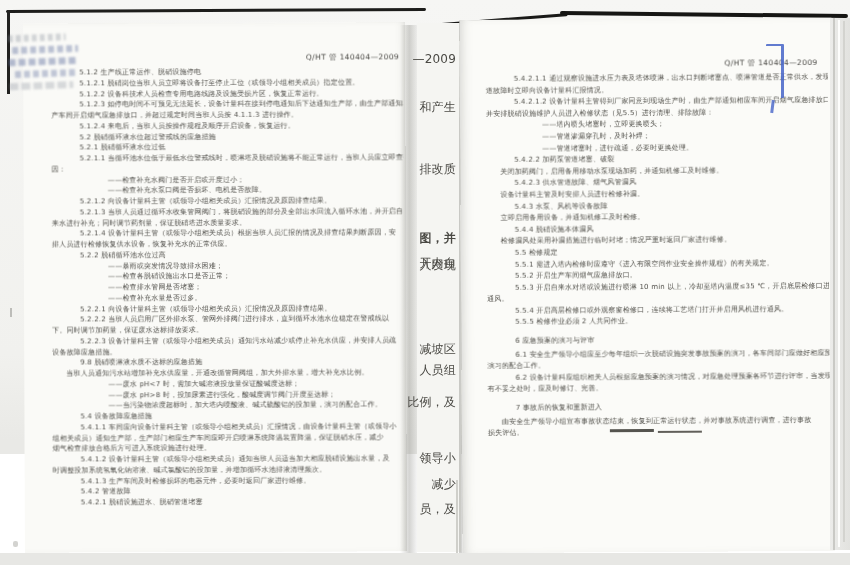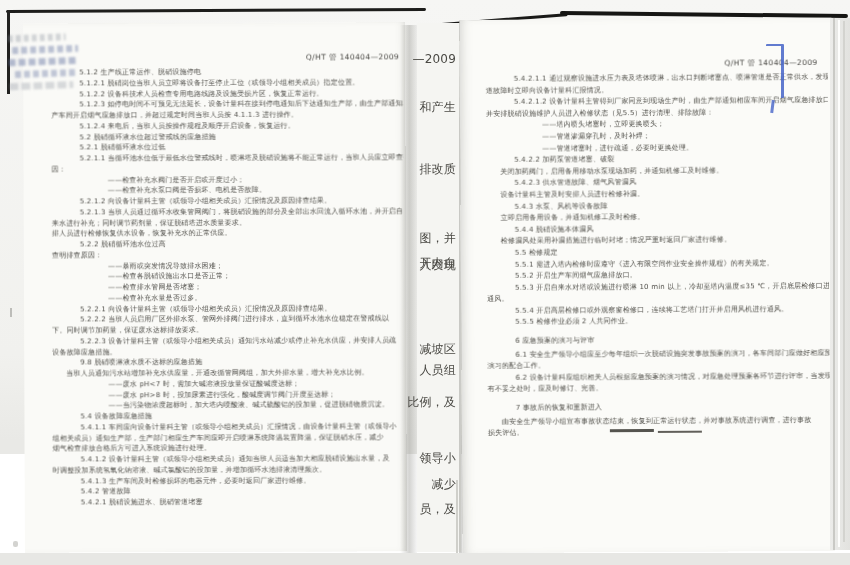--- a/index.html
+++ b/index.html
@@ -76,56 +76,56 @@
         <div class="line i1">5.1.2.4  来电后，当班人员按操作规程及顺序开启设备，恢复运行。</div>
         <div class="line i1">5.2  脱硝循环液水位超过警戒线的应急措施</div>
         <div class="line i1">5.2.1  脱硝循环液水位过低</div>
         <div class="line i1">5.2.1.1  当循环池水位低于最低水位警戒线时，喷淋塔及脱硝设施将不能正常运行，当班人员应立即查找原</div>
         <div class="line i0">因：</div>
         <div class="line i3">——检查补充水阀门是否开启或开度过小；</div>
         <div class="line i3">——检查补充水泵口阀是否损坏、电机是否故障。</div>
         <div class="line i1">5.2.1.2  向设备计量科主管（或领导小组相关成员）汇报情况及原因排查结果。</div>
         <div class="line i1">5.2.1.3  当班人员通过循环水收集管网阀门，将脱硝设施的部分及全部出水回流入循环水池，并开启自</div>
         <div class="line i0">来水进行补充；同时调节药剂量，保证脱硝塔进水质量要求。</div>
+        <div class="line i1">5.2.1.4  设备计量科主管（或领导小组相关成员）根据当班人员汇报的情况及排查结果判断原因，安</div>
         <div class="line i0">排人员进行检修恢复供水设备，恢复补充水的正常供应。</div>
         <div class="line i1">5.2.2  脱硝循环池水位过高</div>
-        <div class="line i0">查明排查原因：</div>
         <div class="line i3">——暴雨或突发情况导致排水困难；</div>
         <div class="line i3">——检查各脱硝设施出水口是否正常；</div>
         <div class="line i3">——检查排水管网是否堵塞；</div>
         <div class="line i3">——检查补充水量是否过多。</div>
         <div class="line i1">5.2.2.1  向设备计量科主管（或领导小组相关成员）汇报情况及原因排查结果。</div>
         <div class="line i1">5.2.2.2  当班人员启用厂区外排水泵、管网外排阀门进行排水，直到循环水池水位稳定在警戒线以</div>
         <div class="line i0">下。同时调节加药量，保证废水达标排放要求。</div>
         <div class="line i1">5.2.2.3  设备计量科主管（或领导小组相关成员）通知污水站减少或停止补充水供应，并安排人员疏</div>
         <div class="line i0">设备故障应急措施。</div>
         <div class="line i1">9.8  脱硝喷淋液水质不达标的应急措施</div>
         <div class="line i2">当班人员通知污水站增加补充水供应量，开通改循管网阀组，加大外排水量，增大补充水比例。</div>
         <div class="line i3">——废水 pH&lt;7 时，需加大碱溶液投放量保证酸碱度达标；</div>
         <div class="line i3">——废水 pH&gt;8 时，投加尿素进行强化，酸碱度调节阀门开度至达标；</div>
-        <div class="line i3">——当污染物浓度超标时，加大塔内喷酸液、碱式硫酸铝的投加量，促进脱硝物质沉淀。</div>
+        <div class="line i3">——当污染物浓度超标时，加大塔内喷酸液、碱式硫酸铝的投加量，演习的配合工作。</div>
         <div class="line i1">5.4  设备故障应急措施</div>
         <div class="line i1">5.4.1.1  车间应向设备计量科主管（或领导小组相关成员）汇报情况，由设备计量科主管（或领导小</div>
         <div class="line i0">组相关成员）通知生产部，生产部门相应生产车间应即开启喷淋系统降温装置降温，保证脱硝水压，减少</div>
         <div class="line i0">烟气检查排放合格后方可进入系统设施进行处理。</div>
         <div class="line i1">5.4.1.2  设备计量科主管（或领导小组相关成员）通知当班人员适当加大相应脱硝设施出水量，及</div>
         <div class="line i0">时调整投加系统氢氧化钠溶液、碱式氯酸铝的投加量，并增加循环水池排液清理频次。</div>
         <div class="line i1">5.4.1.3  生产车间及时检修损坏的电器元件，必要时返回厂家进行维修。</div>
         <div class="line i1">5.4.2  管道故障</div>
         <div class="line i1">5.4.2.1  脱硝设施进水、脱硝管道堵塞</div>
       </div>
   </div>
 
   <div class="gutter-shadow-l"></div>
   <div class="gutter-sliver" id="gutterSliver">
       <div class="fragment" style="top: 29px;">—2009</div>
       <div class="fragment" style="top: 76px;">和产生</div>
       <div class="fragment" style="top: 138px;">排改质</div>
       <div class="fragment" style="top: 190px; margin-top: 42px;">开内自</div>
-      <div class="fragment" style="top: 207px;">图，并</div>
+      <div class="fragment" style="top: 207px; font-weight: bold;">图，并</div>
       <div class="fragment" style="top: 234px; margin-left: 40px;">入发现</div>
       <div class="fragment" style="top: 318px;">减坡区</div>
       <div class="fragment" style="top: 339px;">人员组</div>
       <div class="fragment" style="top: 371px;">比例，及</div>
       <div class="fragment" style="top: 427px;">领导小</div>
       <div class="fragment" style="top: 453px;">减少</div>
       <div class="fragment" style="top: 478px;">员，及</div>
     </div>
   <div class="gutter-shadow-r"></div>
   <div class="below-gutter-line"></div>

